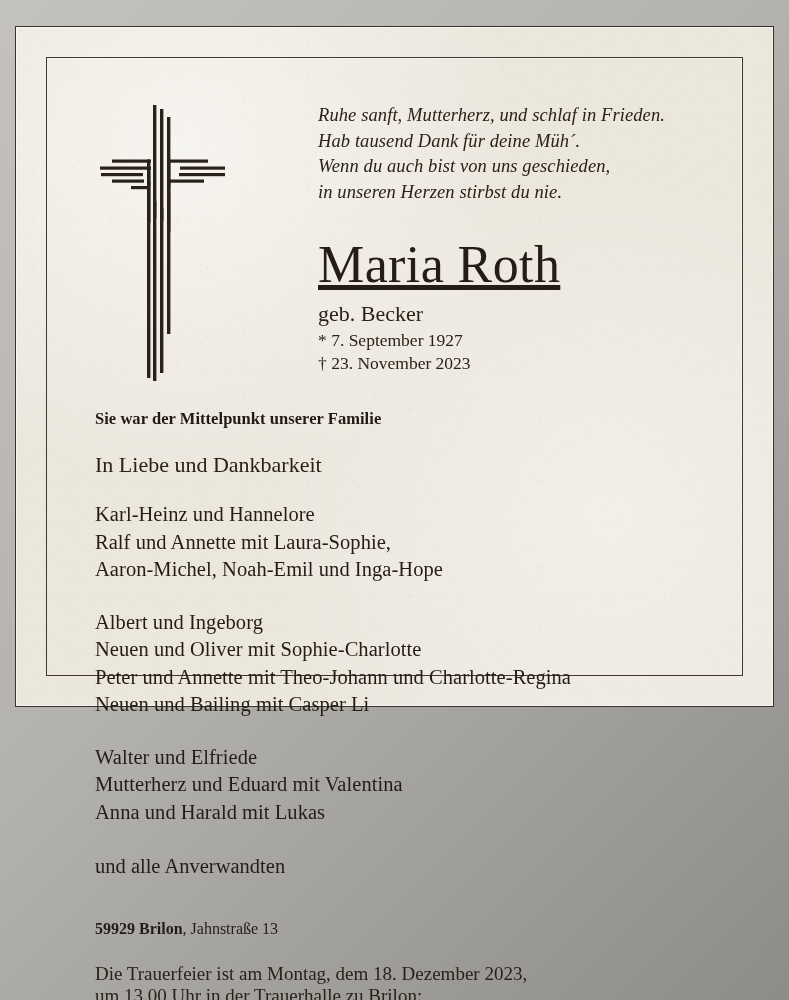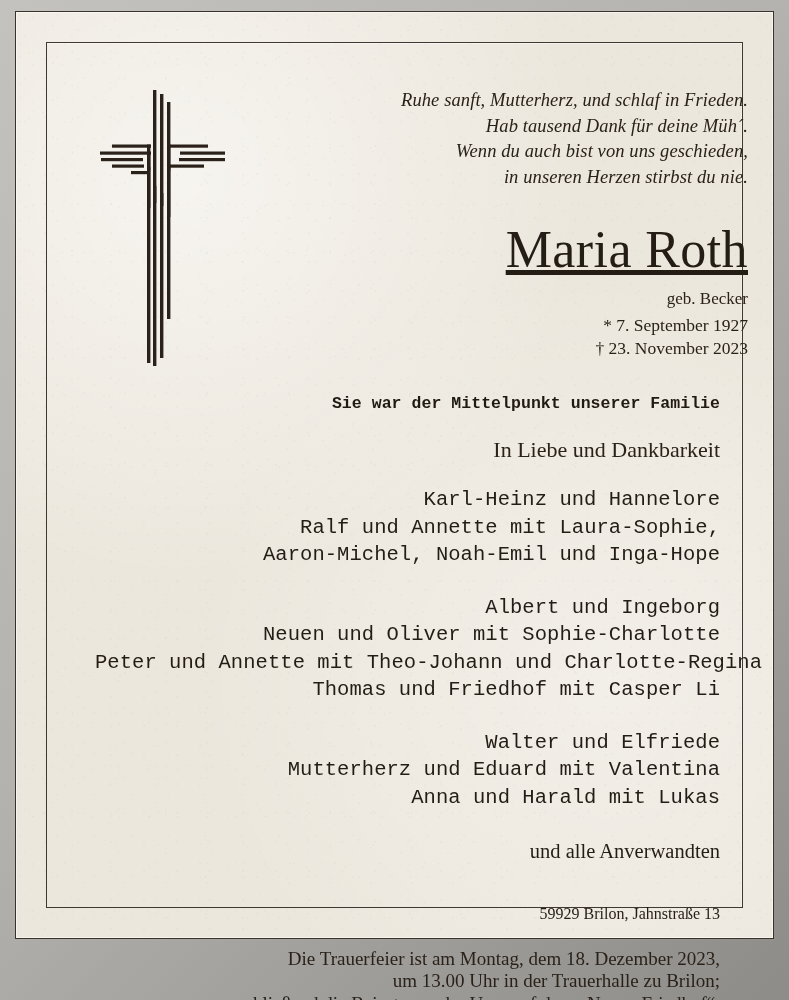--- a/index.html
+++ b/index.html
@@ -20,30 +20,29 @@
     position: relative;
     width: 789px;
     height: 1000px;
     background: linear-gradient(135deg, #c3c2bf 0%, #b4b2af 45%, #8e8c88 100%);
   }
 
   
   .notice {
     position: absolute;
     left: 15px;
-    top: 11px;
+    top: 26px;
     width: 759px;
-    height: 928px;
+    height: 681px;
     background:
       radial-gradient(circle at 22% 18%, rgba(255,255,255,0.55) 0%, rgba(255,255,255,0) 42%),
       radial-gradient(circle at 78% 72%, rgba(255,255,255,0.35) 0%, rgba(255,255,255,0) 46%),
       #ece7dd;
     border: 1px solid #3a3229;
     box-shadow: 0 0 0 1px rgba(255,255,255,0.55) inset;
-    text-align: right;
   }
 
   
   .notice::before {
     content: "";
     position: absolute;
     inset: 0;
     pointer-events: none;
     opacity: 0.5;
     background-image:
@@ -122,25 +121,24 @@
   }
   .deceased-name {
     font-size: 52px;
     line-height: 58px;
     letter-spacing: 0.4px;
     color: #241d16;
     white-space: nowrap;
     text-decoration: underline;
   }
   .maiden-name {
-    font-size: 17px;
+    font-size: 22px;
     line-height: 22px;
     margin-top: 9px;
     color: #2a2219;
-    margin-left: 20px;
   }
   .life-date {
     font-size: 17.5px;
     line-height: 23px;
     color: #2a2219;
     white-space: nowrap;
   }
   .life-date.first { margin-top: 4px; }
 
   
@@ -150,33 +148,31 @@
     top: 350px;
     right: 22px;
   }
 
   .headline {
     font-weight: bold;
     font-size: 16.5px;
     line-height: 21px;
     letter-spacing: 0.05px;
     color: #201a13;
-    font-family: Liberation Mono, monospace;
   }
 
   .dedication {
     font-size: 22px;
     line-height: 22px;
     margin-top: 25px;
     color: #2a2219;
   }
 
   .family-group {
     margin-top: 25px;
-    font-family: Liberation Mono, monospace;
   }
   .family-line {
     font-size: 20.5px;
     line-height: 27.5px;
     letter-spacing: 0.05px;
     color: #241d16;
     white-space: nowrap;
   }
 
   .relatives {
@@ -185,21 +181,21 @@
     margin-top: 27px;
     color: #241d16;
   }
 
   .address {
     font-size: 16px;
     line-height: 21px;
     margin-top: 37px;
     color: #241d16;
   }
-  .address .city { font-weight: normal; }
+  .address .city { font-weight: bold; }
 
   .arrangements {
     margin-top: 24px;
   }
   .arr-line {
     font-size: 19px;
     line-height: 22.5px;
     color: #2a2219;
     white-space: nowrap;
   }
@@ -271,21 +267,21 @@
         <div class="family-group">
           <div class="family-line">Karl-Heinz und Hannelore</div>
           <div class="family-line">Ralf und Annette mit Laura-Sophie,</div>
           <div class="family-line">Aaron-Michel, Noah-Emil und Inga-Hope</div>
         </div>
 
         <div class="family-group">
           <div class="family-line">Albert und Ingeborg</div>
           <div class="family-line">Neuen und Oliver mit Sophie-Charlotte</div>
           <div class="family-line">Peter und Annette mit Theo-Johann und Charlotte-Regina</div>
-          <div class="family-line">Thomas und Friedhof mit Casper Li</div>
+          <div class="family-line">Neuen und Bailing mit Casper Li</div>
         </div>
 
         <div class="family-group">
           <div class="family-line">Walter und Elfriede</div>
           <div class="family-line">Mutterherz und Eduard mit Valentina</div>
           <div class="family-line">Anna und Harald mit Lukas</div>
         </div>
 
         <div class="relatives">und alle Anverwandten</div>
 

